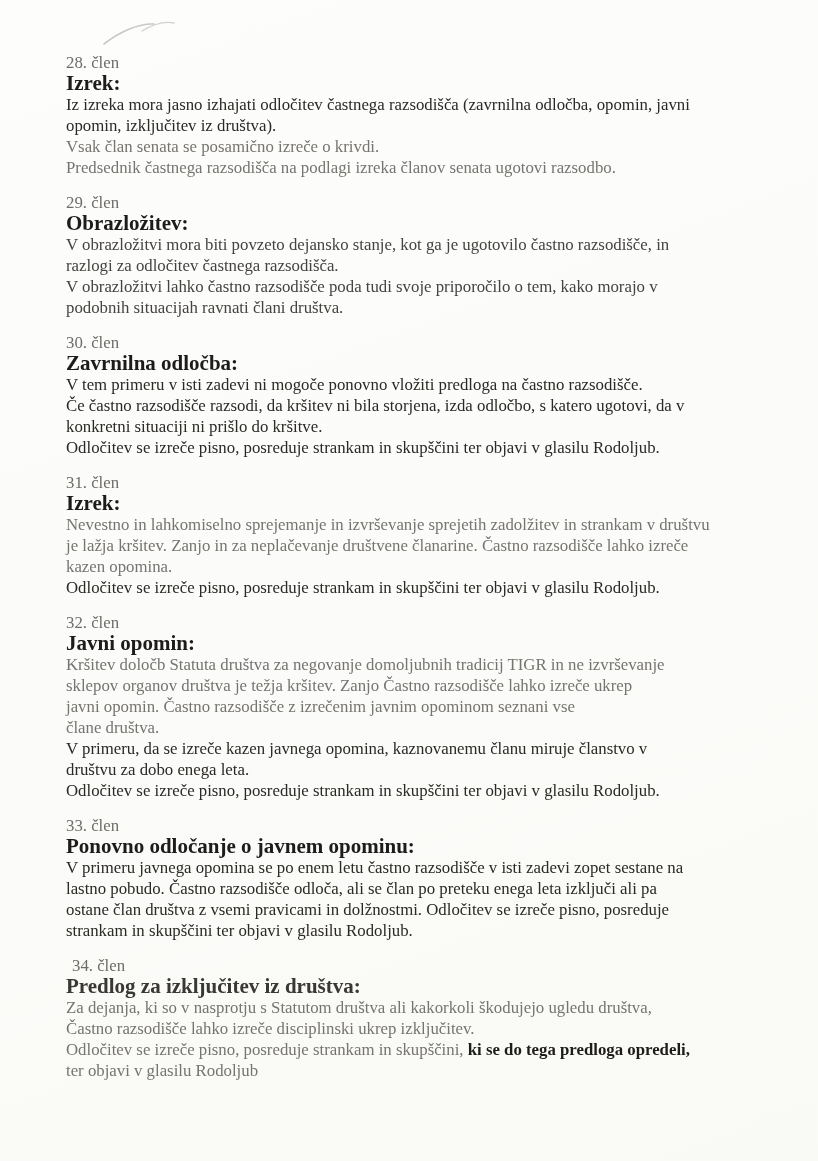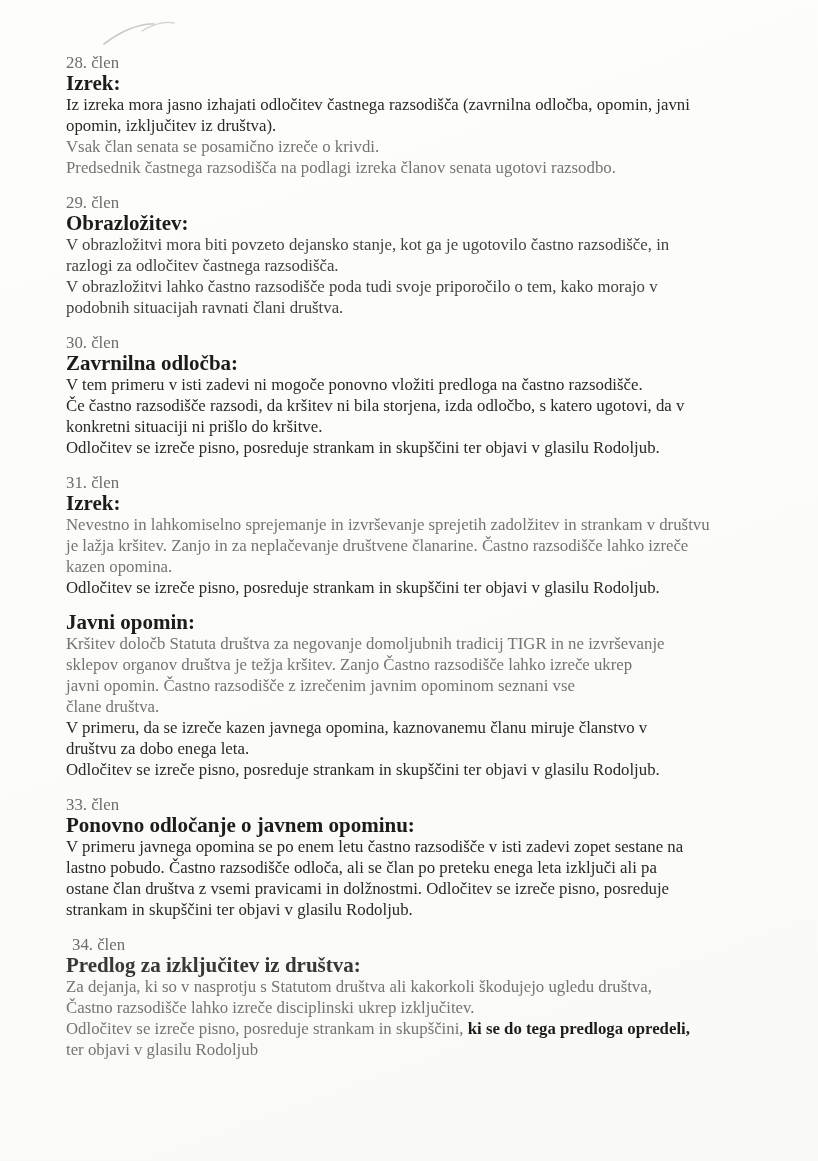--- a/index.html
+++ b/index.html
@@ -100,20 +100,21 @@
     <section class="clen">
       <div class="num">31. člen</div>
       <div class="head">Izrek:</div>
       <p class="para faded">Nevestno in lahkomiselno sprejemanje in izvrševanje sprejetih zadolžitev in strankam v društvu
 je lažja kršitev. Zanjo in za neplačevanje društvene članarine. Častno razsodišče lahko izreče
 kazen opomina.</p>
       <p class="para dark">Odločitev se izreče pisno, posreduje strankam in skupščini ter objavi v glasilu Rodoljub.</p>
     </section>
 
     <section class="clen">
+      <div class="num">32. člen</div>
       <div class="head">Javni opomin:</div>
       <p class="para faded">Kršitev določb Statuta društva za negovanje domoljubnih tradicij TIGR in ne izvrševanje
 sklepov organov društva je težja kršitev. Zanjo Častno razsodišče lahko izreče ukrep
 javni opomin. Častno razsodišče z izrečenim javnim opominom seznani vse
 člane društva.</p>
       <p class="para dark">V primeru, da se izreče kazen javnega opomina, kaznovanemu članu miruje članstvo v
 društvu za dobo enega leta.</p>
       <p class="para dark">Odločitev se izreče pisno, posreduje strankam in skupščini ter objavi v glasilu Rodoljub.</p>
     </section>
 

